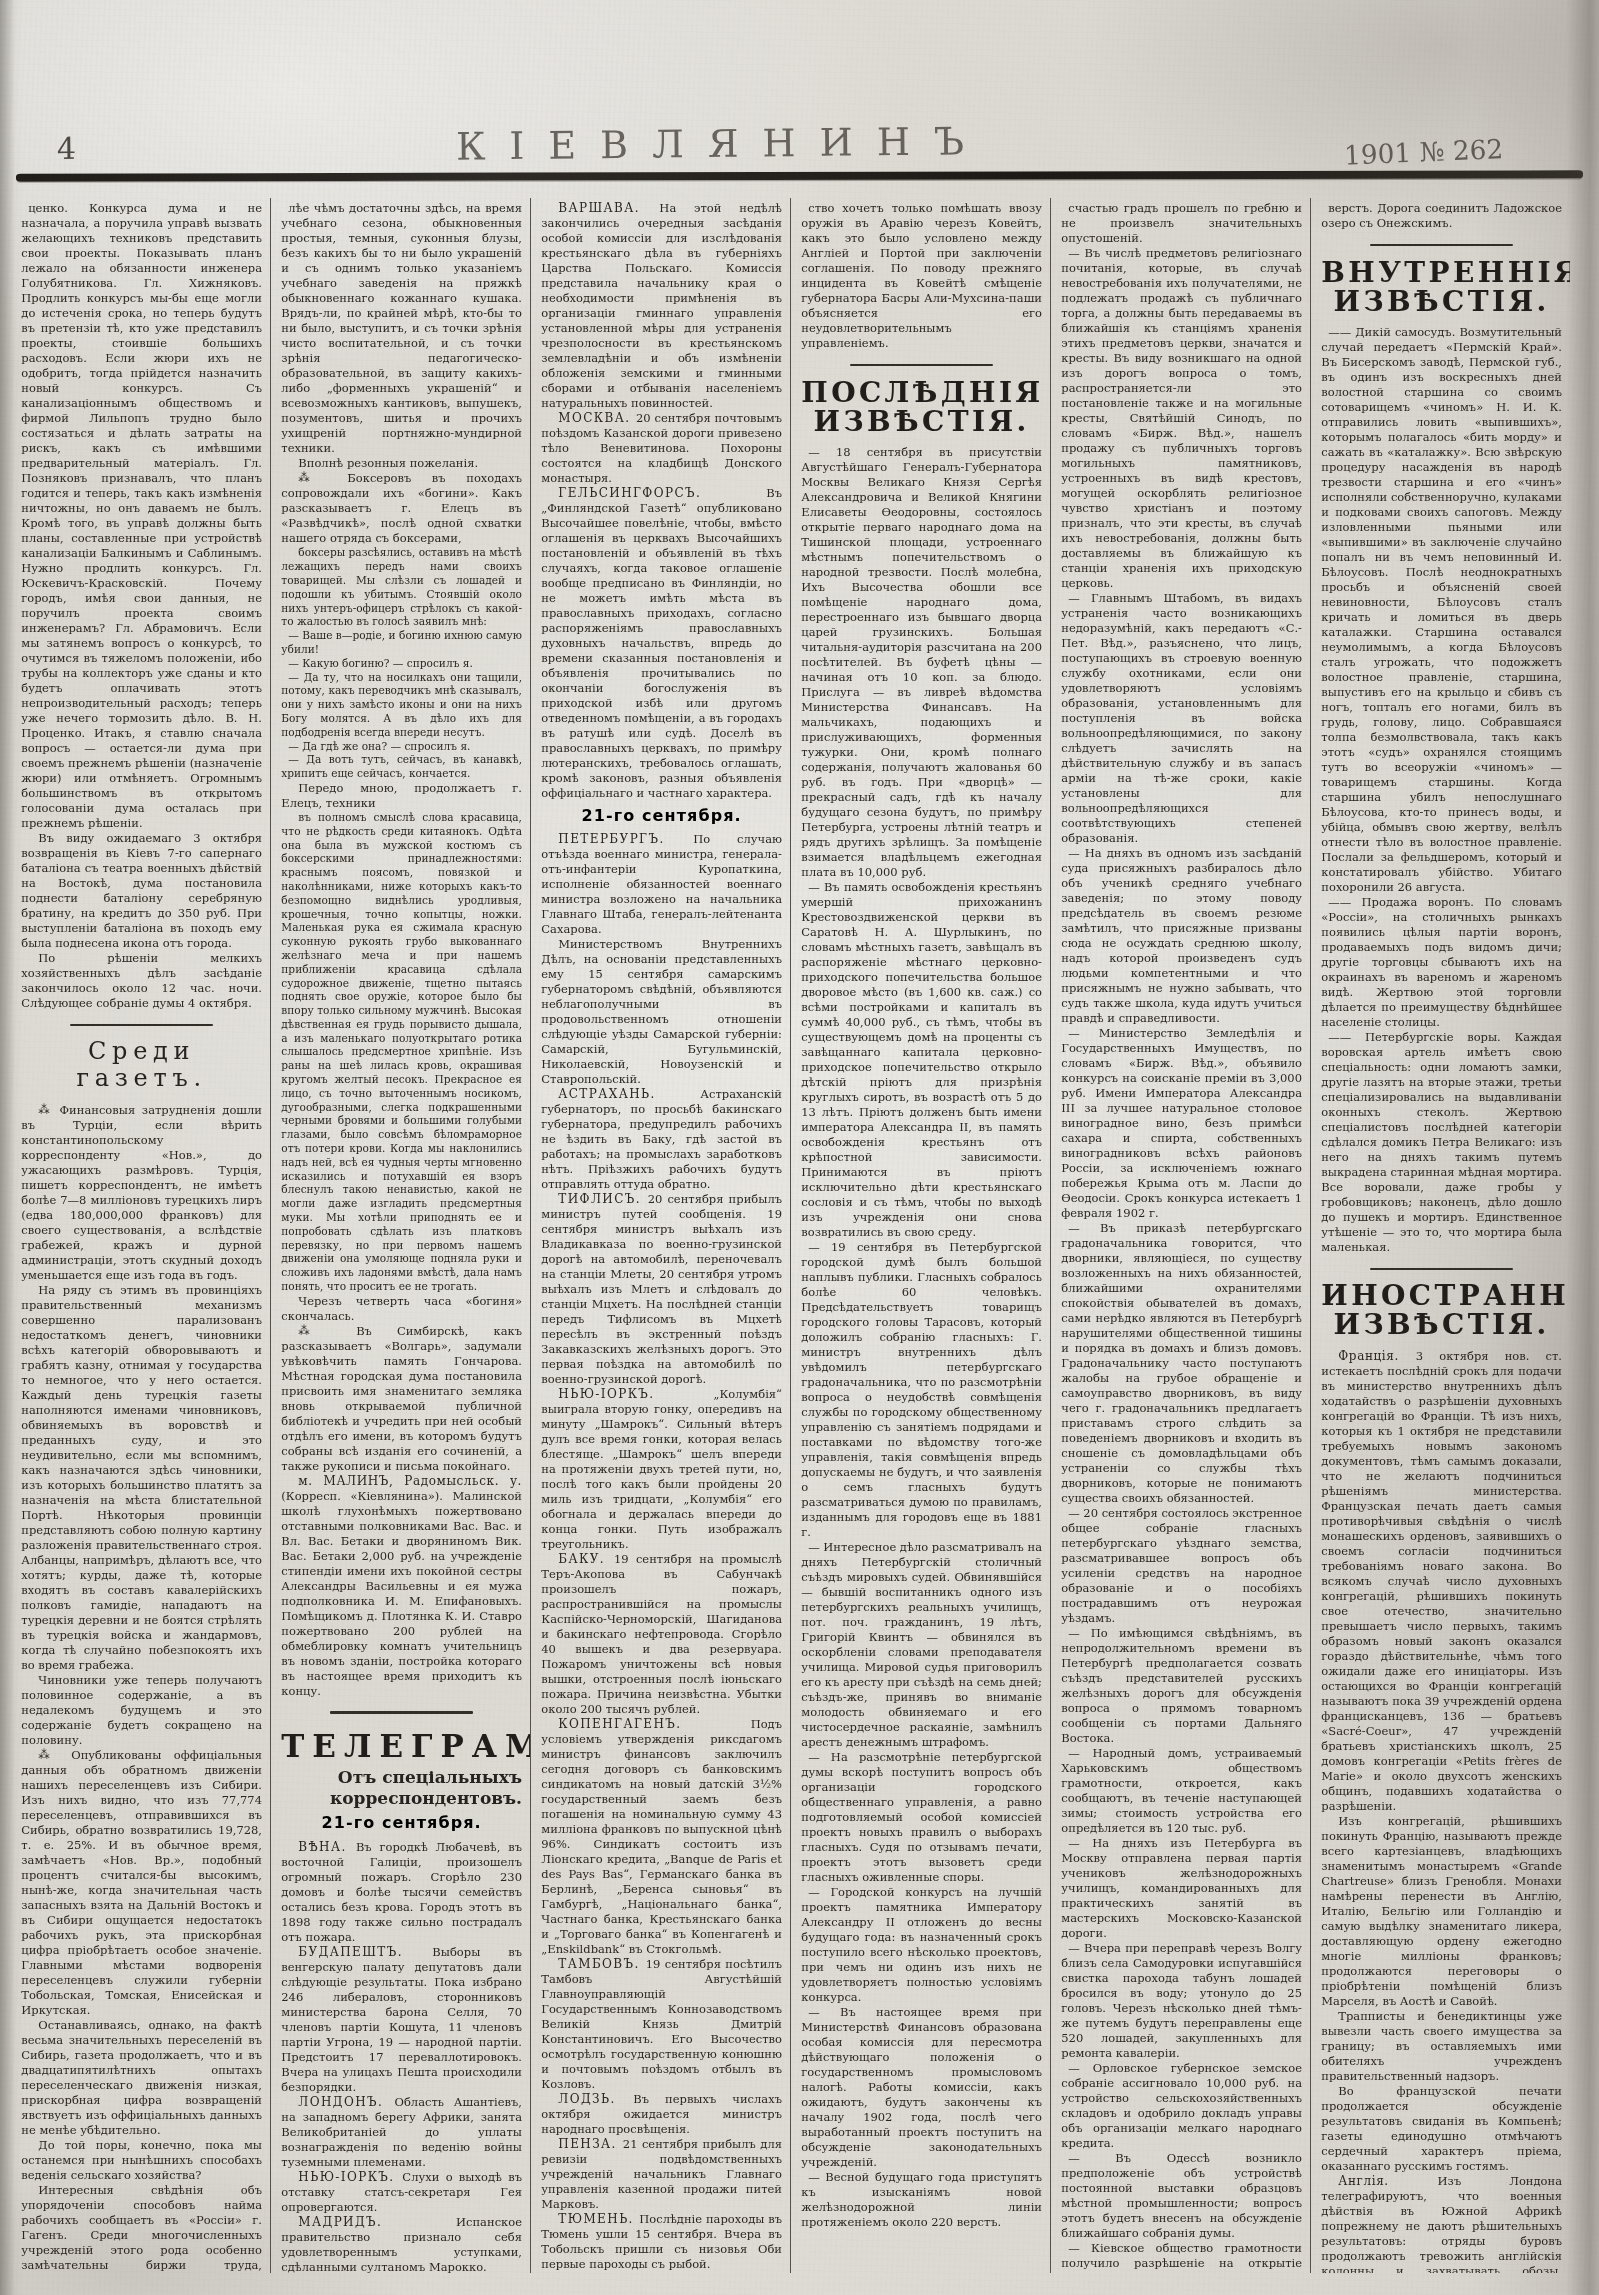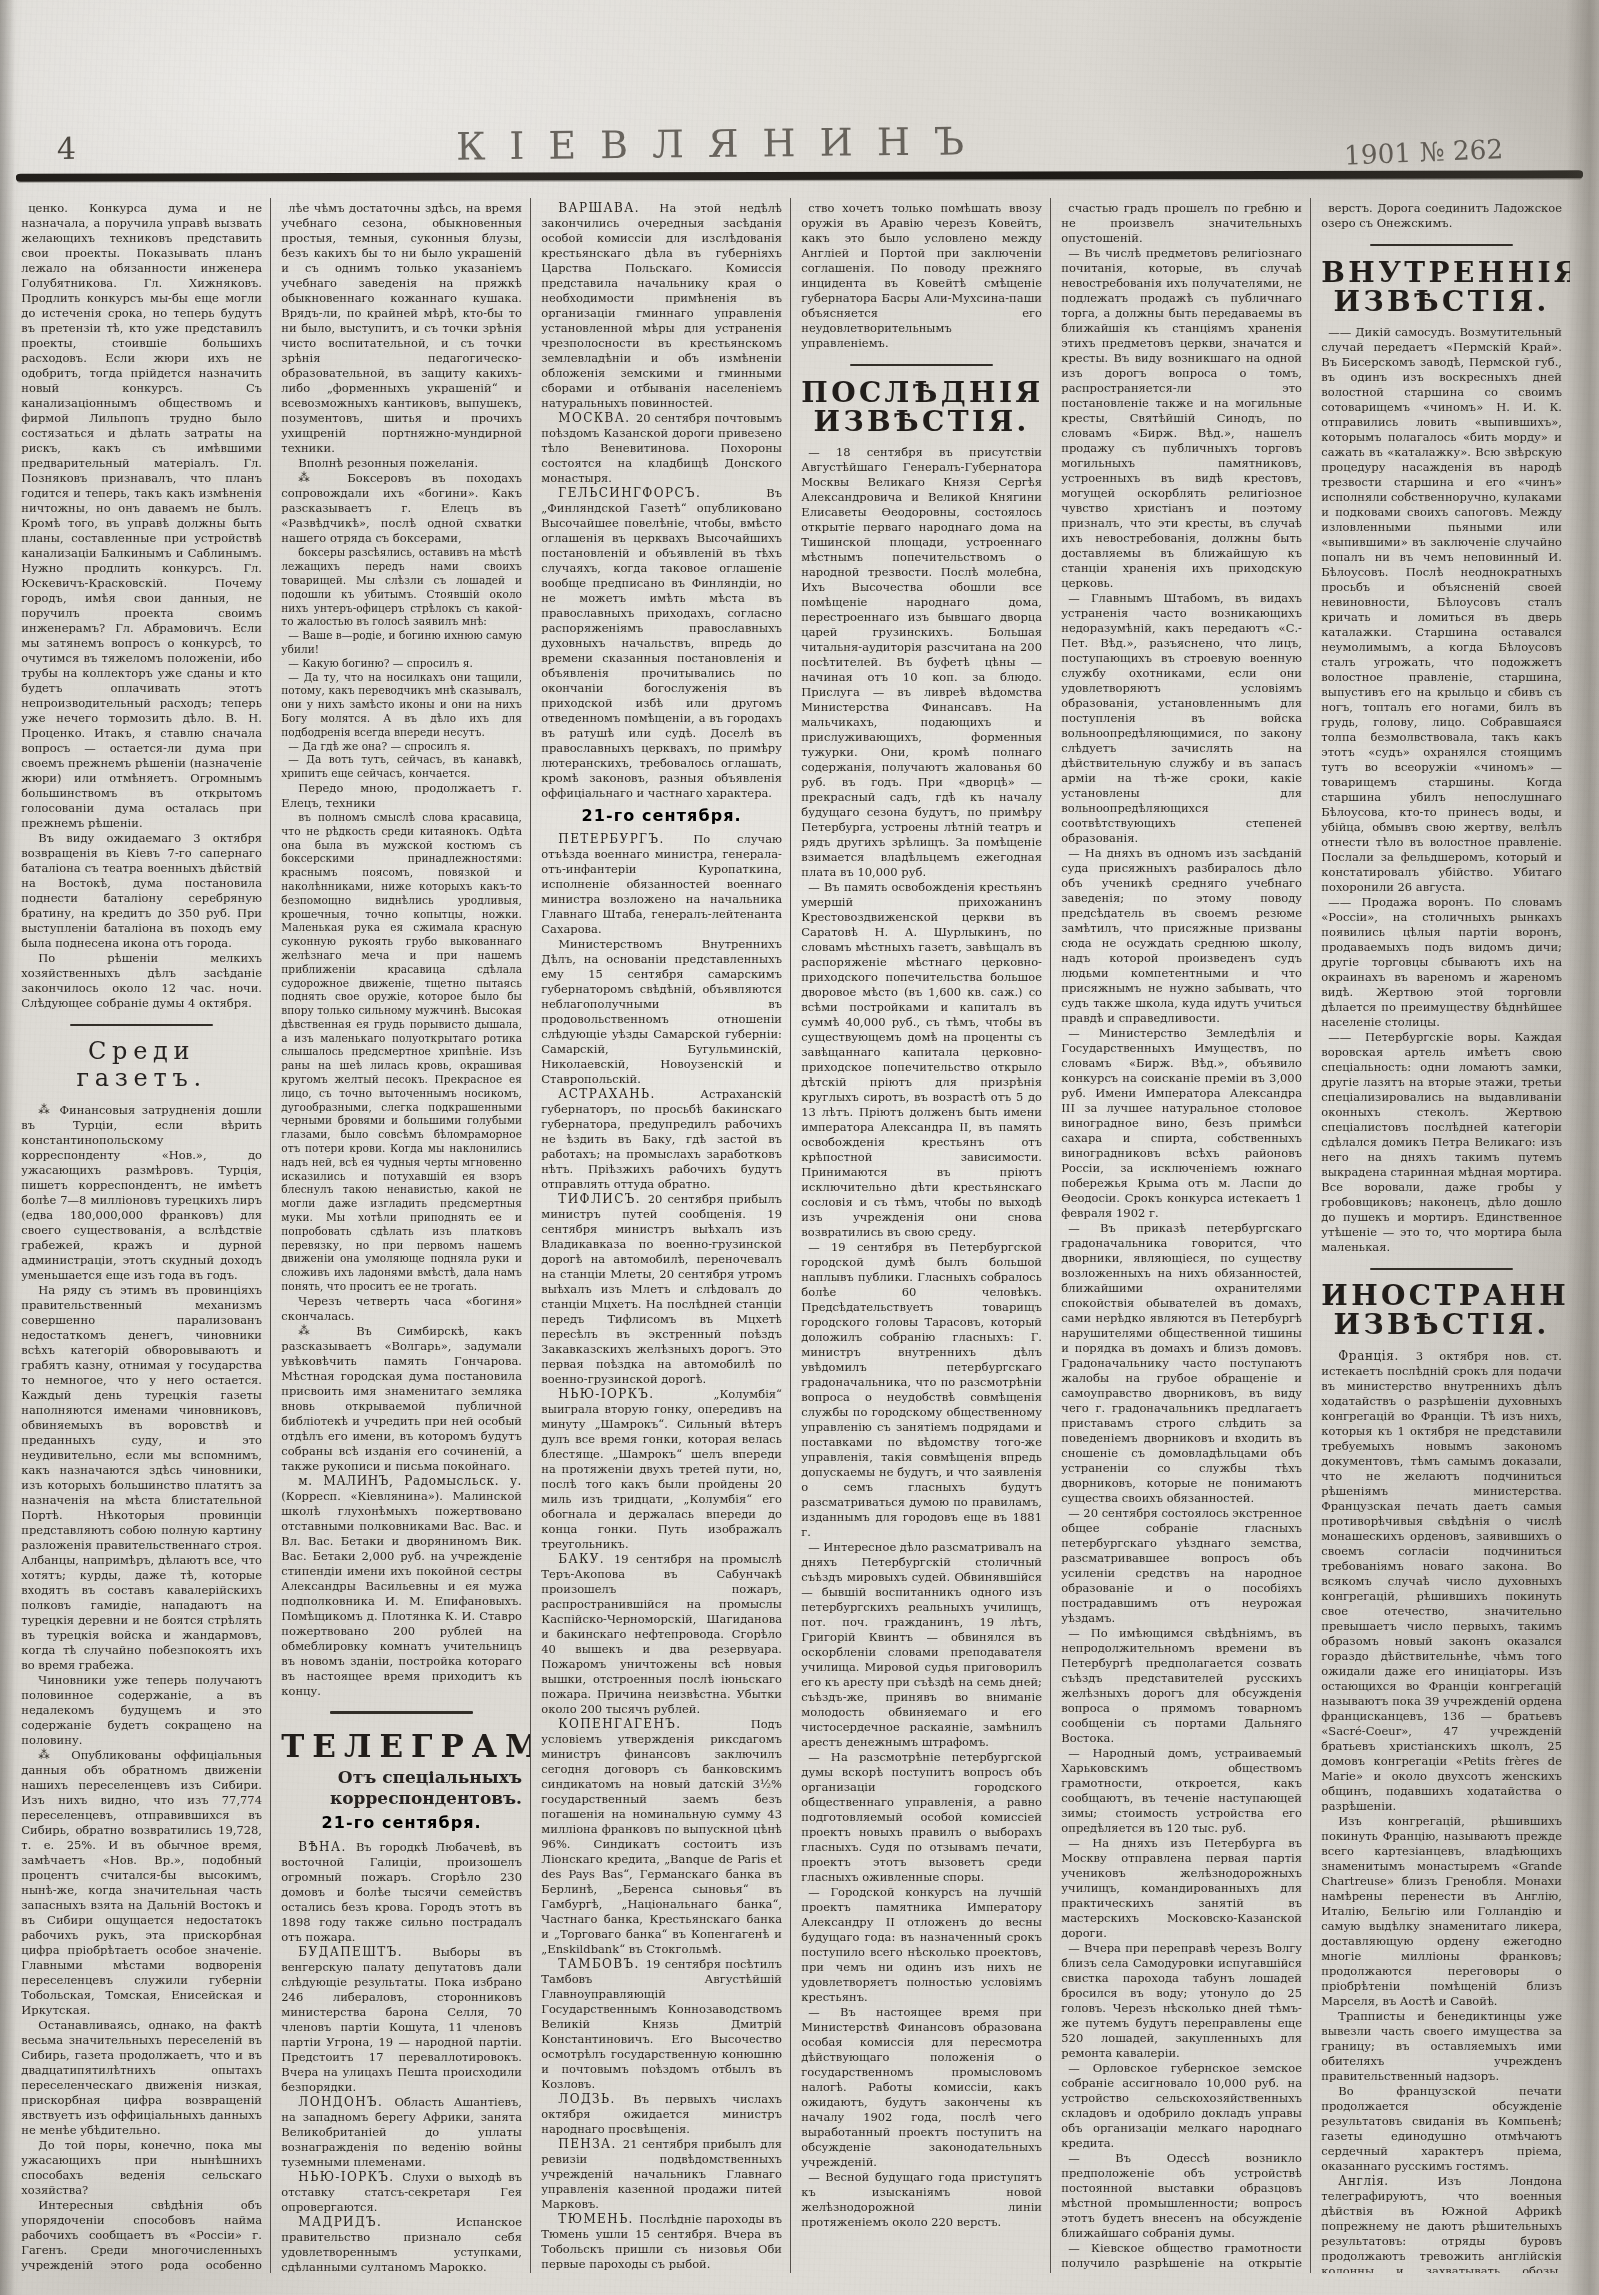--- a/index.html
+++ b/index.html
@@ -91,21 +91,21 @@
       <p class="noind">ценко. Конкурса дума и не назначала, а поручила управѣ вызвать желающихъ техниковъ представить свои проекты. Показывать планъ лежало на обязанности инженера Голубятникова. Гл. Хижняковъ. Продлить конкурсъ мы-бы еще могли до истеченія срока, но теперь будутъ въ претензіи тѣ, кто уже представилъ проекты, стоившіе большихъ расходовъ. Если жюри ихъ не одобритъ, тогда прійдется назначить новый конкурсъ. Съ канализаціоннымъ обществомъ и фирмой Лильпопъ трудно было состязаться и дѣлать затраты на рискъ, какъ съ имѣвшими предварительный матеріалъ. Гл. Позняковъ признавалъ, что планъ годится и теперь, такъ какъ измѣненія ничтожны, но онъ даваемъ не былъ. Кромѣ того, въ управѣ должны быть планы, составленные при устройствѣ канализаціи Балкинымъ и Саблинымъ. Нужно продлить конкурсъ. Гл. Юскевичъ-Красковскій. Почему городъ, имѣя свои данныя, не поручилъ проекта своимъ инженерамъ? Гл. Абрамовичъ. Если мы затянемъ вопросъ о конкурсѣ, то очутимся въ тяжеломъ положеніи, ибо трубы на коллекторъ уже сданы и кто будетъ оплачивать этотъ непроизводительный расходъ; теперь уже нечего тормозить дѣло. В. Н. Проценко. Итакъ, я ставлю сначала вопросъ — остается-ли дума при своемъ прежнемъ рѣшеніи (назначеніе жюри) или отмѣняетъ. Огромнымъ большинствомъ въ открытомъ голосованіи дума осталась при прежнемъ рѣшеніи.</p>
       <p>Въ виду ожидаемаго 3 октября возвращенія въ Кіевъ 7-го сапернаго баталіона съ театра военныхъ дѣйствій на Востокѣ, дума постановила поднести баталіону серебряную братину, на кредитъ до 350 руб. При выступленіи баталіона въ походъ ему была поднесена икона отъ города.</p>
       <p>По рѣшеніи мелкихъ хозяйственныхъ дѣлъ засѣданіе закончилось около 12 час. ночи. Слѣдующее собраніе думы 4 октября.</p>
       <div class="divider"></div>
       <div class="hs">Среди газетъ.</div>
       <p><span class="lead lead-star">⁂ </span>Финансовыя затрудненія дошли въ Турціи, если вѣрить константинопольскому корреспонденту «Нов.», до ужасающихъ размѣровъ. Турція, пишетъ корреспондентъ, не имѣетъ болѣе 7—8 милліоновъ турецкихъ лиръ (едва 180,000,000 франковъ) для своего существованія, а вслѣдствіе грабежей, кражъ и дурной администраціи, этотъ скудный доходъ уменьшается еще изъ года въ годъ.</p>
       <p>На ряду съ этимъ въ провинціяхъ правительственный механизмъ совершенно парализованъ недостаткомъ денегъ, чиновники всѣхъ категорій обворовываютъ и грабятъ казну, отнимая у государства то немногое, что у него остается. Каждый день турецкія газеты наполняются именами чиновниковъ, обвиняемыхъ въ воровствѣ и преданныхъ суду, и это неудивительно, если мы вспомнимъ, какъ назначаются здѣсь чиновники, изъ которыхъ большинство платятъ за назначенія на мѣста блистательной Портѣ. Нѣкоторыя провинціи представляютъ собою полную картину разложенія правительственнаго строя. Албанцы, напримѣръ, дѣлаютъ все, что хотятъ; курды, даже тѣ, которые входятъ въ составъ кавалерійскихъ полковъ гамидіе, нападаютъ на турецкія деревни и не боятся стрѣлять въ турецкія войска и жандармовъ, когда тѣ случайно побезпокоятъ ихъ во время грабежа.</p>
       <p>Чиновники уже теперь получаютъ половинное содержаніе, а въ недалекомъ будущемъ и это содержаніе будетъ сокращено на половину.</p>
       <p><span class="lead lead-star">⁂ </span>Опубликованы оффиціальныя данныя объ обратномъ движеніи нашихъ переселенцевъ изъ Сибири. Изъ нихъ видно, что изъ 77,774 переселенцевъ, отправившихся въ Сибирь, обратно возвратились 19,728, т. е. 25%. И въ обычное время, замѣчаетъ «Нов. Вр.», подобный процентъ считался-бы высокимъ, нынѣ-же, когда значительная часть запасныхъ взята на Дальній Востокъ и въ Сибири ощущается недостатокъ рабочихъ рукъ, эта прискорбная цифра пріобрѣтаетъ особое значеніе. Главными мѣстами водворенія переселенцевъ служили губерніи Тобольская, Томская, Енисейская и Иркутская.</p>
       <p>Останавливаясь, однако, на фактѣ весьма значительныхъ переселеній въ Сибирь, газета продолжаетъ, что и въ двадцатипятилѣтнихъ опытахъ переселенческаго движенія низкая, прискорбная цифра возвращеній явствуетъ изъ оффиціальныхъ данныхъ не менѣе убѣдительно.</p>
-      <p>До той поры, конечно, пока мы ужасающихъ при нынѣшнихъ способахъ веденія сельскаго хозяйства?</p>
+      <p>До той поры, конечно, пока мы останемся при нынѣшнихъ способахъ веденія сельскаго хозяйства?</p>
       <p>Интересныя свѣдѣнія объ упорядоченіи способовъ найма рабочихъ сообщаетъ въ «Россіи» г. Гагенъ. Среди многочисленныхъ учрежденій этого рода особенно замѣчательны биржи труда, дѣйствующія во Франціи и въ нѣкоторыхъ другихъ странахъ Западной Европы.</p>
     </div>
   <div class="col">
       <p class="noind">лѣе чѣмъ достаточны здѣсь, на время учебнаго сезона, обыкновенныя простыя, темныя, суконныя блузы, безъ какихъ бы то ни было украшеній и съ однимъ только указаніемъ учебнаго заведенія на пряжкѣ обыкновеннаго кожаннаго кушака. Врядъ-ли, по крайней мѣрѣ, кто-бы то ни было, выступитъ, и съ точки зрѣнія чисто воспитательной, и съ точки зрѣнія педагогическо-образовательной, въ защиту какихъ-либо „форменныхъ украшеній“ и всевозможныхъ кантиковъ, выпушекъ, позументовъ, шитья и прочихъ ухищреній портняжно-мундирной техники.</p>
       <p>Вполнѣ резонныя пожеланія.</p>
       <p><span class="lead lead-star">⁂ </span>Боксеровъ въ походахъ сопровождали ихъ «богини». Какъ разсказываетъ г. Елецъ въ «Развѣдчикѣ», послѣ одной схватки нашего отряда съ боксерами,</p>
       <p class="small">боксеры разсѣялись, оставивъ на мѣстѣ лежащихъ передъ нами своихъ товарищей. Мы слѣзли съ лошадей и подошли къ убитымъ. Стоявшій около нихъ унтеръ-офицеръ стрѣлокъ съ какой-то жалостью въ голосѣ заявилъ мнѣ:</p>
       <p class="small noind">— Ваше в—родіе, и богиню ихнюю самую убили!</p>
       <p class="small noind">— Какую богиню? — спросилъ я.</p>
       <p class="small noind">— Да ту, что на носилкахъ они тащили, потому, какъ переводчикъ мнѣ сказывалъ, они у нихъ замѣсто иконы и они на нихъ Богу молятся. А въ дѣло ихъ для подбодренія всегда впереди несутъ.</p>
@@ -146,21 +146,21 @@
     </div>
   <div class="col">
       <p class="noind">ство хочетъ только помѣшать ввозу оружія въ Аравію черезъ Ковейтъ, какъ это было условлено между Англіей и Портой при заключеніи соглашенія. По поводу прежняго инцидента въ Ковейтѣ смѣщеніе губернатора Басры Али-Мухсина-паши объясняется его неудовлетворительнымъ управленіемъ.</p>
       <div class="divider"></div>
       <div class="hb">ПОСЛѢДНІЯ ИЗВѢСТІЯ.</div>
       <p class="noind">— 18 сентября въ присутствіи Августѣйшаго Генералъ-Губернатора Москвы Великаго Князя Сергѣя Александровича и Великой Княгини Елисаветы Ѳеодоровны, состоялось открытіе перваго народнаго дома на Тишинской площади, устроеннаго мѣстнымъ попечительствомъ о народной трезвости. Послѣ молебна, Ихъ Высочества обошли все помѣщеніе народнаго дома, перестроеннаго изъ бывшаго дворца царей грузинскихъ. Большая читальня-аудиторія разсчитана на 200 посѣтителей. Въ буфетѣ цѣны — начиная отъ 10 коп. за блюдо. Прислуга — въ ливреѣ вѣдомства Министерства Финансавъ. На мальчикахъ, подающихъ и прислуживающихъ, форменныя тужурки. Они, кромѣ полнаго содержанія, получаютъ жалованья 60 руб. въ годъ. При «дворцѣ» — прекрасный садъ, гдѣ къ началу будущаго сезона будутъ, по примѣру Петербурга, устроены лѣтній театръ и рядъ другихъ зрѣлищъ. За помѣщеніе взимается владѣльцемъ ежегодная плата въ 10,000 руб.</p>
       <p class="noind">— Въ память освобожденія крестьянъ умершій прихожанинъ Крестовоздвиженской церкви въ Саратовѣ Н. А. Шурлыкинъ, по словамъ мѣстныхъ газетъ, завѣщалъ въ распоряженіе мѣстнаго церковно-приходского попечительства большое дворовое мѣсто (въ 1,600 кв. саж.) со всѣми постройками и капиталъ въ суммѣ 40,000 руб., съ тѣмъ, чтобы въ существующемъ домѣ на проценты съ завѣщаннаго капитала церковно-приходское попечительство открыло дѣтскій пріютъ для призрѣнія круглыхъ сиротъ, въ возрастѣ отъ 5 до 13 лѣтъ. Пріютъ долженъ быть имени императора Александра II, въ память освобожденія крестьянъ отъ крѣпостной зависимости. Принимаются въ пріютъ исключительно дѣти крестьянскаго сословія и съ тѣмъ, чтобы по выходѣ изъ учрежденія они снова возвратились въ свою среду.</p>
       <p class="noind">— 19 сентября въ Петербургской городской думѣ былъ большой наплывъ публики. Гласныхъ собралось болѣе 60 человѣкъ. Предсѣдательствуетъ товарищъ городского головы Тарасовъ, который доложилъ собранію гласныхъ: Г. министръ внутреннихъ дѣлъ увѣдомилъ петербургскаго градоначальника, что по разсмотрѣніи вопроса о неудобствѣ совмѣщенія службы по городскому общественному управленію съ занятіемъ подрядами и поставками по вѣдомству того-же управленія, такія совмѣщенія впредь допускаемы не будутъ, и что заявленія о семъ гласныхъ будутъ разсматриваться думою по правиламъ, изданнымъ для городовъ еще въ 1881 г.</p>
       <p class="noind">— Интересное дѣло разсматривалъ на дняхъ Петербургскій столичный съѣздъ мировыхъ судей. Обвинявшійся — бывшій воспитанникъ одного изъ петербургскихъ реальныхъ училищъ, пот. поч. гражданинъ, 19 лѣтъ, Григорій Квинтъ — обвинялся въ оскорбленіи словами преподавателя училища. Мировой судья приговорилъ его къ аресту при съѣздѣ на семь дней; съѣздъ-же, принявъ во вниманіе молодость обвиняемаго и его чистосердечное раскаяніе, замѣнилъ арестъ денежнымъ штрафомъ.</p>
       <p class="noind">— На разсмотрѣніе петербургской думы вскорѣ поступитъ вопросъ объ организаціи городского общественнаго управленія, а равно подготовляемый особой комиссіей проектъ новыхъ правилъ о выборахъ гласныхъ. Судя по отзывамъ печати, проектъ этотъ вызоветъ среди гласныхъ оживленные споры.</p>
-      <p class="noind">— Городской конкурсъ на лучшій проектъ памятника Императору Александру II отложенъ до весны будущаго года: въ назначенный срокъ поступило всего нѣсколько проектовъ, при чемъ ни одинъ изъ нихъ не удовлетворяетъ полностью условіямъ крестьянъ.</p>
+      <p class="noind">— Городской конкурсъ на лучшій проектъ памятника Императору Александру II отложенъ до весны будущаго года: въ назначенный срокъ поступило всего нѣсколько проектовъ, при чемъ ни одинъ изъ нихъ не удовлетворяетъ полностью условіямъ конкурса.</p>
       <p class="noind">— Въ настоящее время при Министерствѣ Финансовъ образована особая комиссія для пересмотра дѣйствующаго положенія о государственномъ промысловомъ налогѣ. Работы комиссіи, какъ ожидаютъ, будутъ закончены къ началу 1902 года, послѣ чего выработанный проектъ поступитъ на обсужденіе законодательныхъ учрежденій.</p>
       <p class="noind">— Весной будущаго года приступятъ къ изысканіямъ новой желѣзнодорожной линіи протяженіемъ около 220 верстъ.</p>
     </div>
   <div class="col">
       <p class="noind">счастью градъ прошелъ по гребню и не произвелъ значительныхъ опустошеній.</p>
       <p class="noind">— Въ числѣ предметовъ религіознаго почитанія, которые, въ случаѣ невостребованія ихъ получателями, не подлежатъ продажѣ съ публичнаго торга, а должны быть передаваемы въ ближайшія къ станціямъ храненія этихъ предметовъ церкви, значатся и кресты. Въ виду возникшаго на одной изъ дорогъ вопроса о томъ, распространяется-ли это постановленіе также и на могильные кресты, Святѣйшій Синодъ, по словамъ «Бирж. Вѣд.», нашелъ продажу съ публичныхъ торговъ могильныхъ памятниковъ, устроенныхъ въ видѣ крестовъ, могущей оскорблять религіозное чувство христіанъ и поэтому призналъ, что эти кресты, въ случаѣ ихъ невостребованія, должны быть доставляемы въ ближайшую къ станціи храненія ихъ приходскую церковь.</p>
       <p class="noind">— Главнымъ Штабомъ, въ видахъ устраненія часто возникающихъ недоразумѣній, какъ передаютъ «С.-Пет. Вѣд.», разъяснено, что лицъ, поступающихъ въ строевую военную службу охотниками, если они удовлетворяютъ условіямъ образованія, установленнымъ для поступленія въ войска вольноопредѣляющимися, по закону слѣдуетъ зачислять на дѣйствительную службу и въ запасъ арміи на тѣ-же сроки, какіе установлены для вольноопредѣляющихся соотвѣтствующихъ степеней образованія.</p>
       <p class="noind">— На дняхъ въ одномъ изъ засѣданій суда присяжныхъ разбиралось дѣло объ ученикѣ средняго учебнаго заведенія; по этому поводу предсѣдатель въ своемъ резюме замѣтилъ, что присяжные призваны сюда не осуждать среднюю школу, надъ которой произведенъ судъ людьми компетентными и что присяжнымъ не нужно забывать, что судъ также школа, куда идутъ учиться правдѣ и справедливости.</p>
       <p class="noind">— Министерство Земледѣлія и Государственныхъ Имуществъ, по словамъ «Бирж. Вѣд.», объявило конкурсъ на соисканіе преміи въ 3,000 руб. Имени Императора Александра III за лучшее натуральное столовое виноградное вино, безъ примѣси сахара и спирта, собственныхъ виноградниковъ всѣхъ районовъ Россіи, за исключеніемъ южнаго побережья Крыма отъ м. Ласпи до Ѳеодосіи. Срокъ конкурса истекаетъ 1 февраля 1902 г.</p>
       <p class="noind">— Въ приказѣ петербургскаго градоначальника говорится, что дворники, являющіеся, по существу возложенныхъ на нихъ обязанностей, ближайшими охранителями спокойствія обывателей въ домахъ, сами нерѣдко являются въ Петербургѣ нарушителями общественной тишины и порядка въ домахъ и близъ домовъ. Градоначальнику часто поступаютъ жалобы на грубое обращеніе и самоуправство дворниковъ, въ виду чего г. градоначальникъ предлагаетъ приставамъ строго слѣдить за поведеніемъ дворниковъ и входить въ сношеніе съ домовладѣльцами объ устраненіи со службы тѣхъ дворниковъ, которые не понимаютъ существа своихъ обязанностей.</p>

